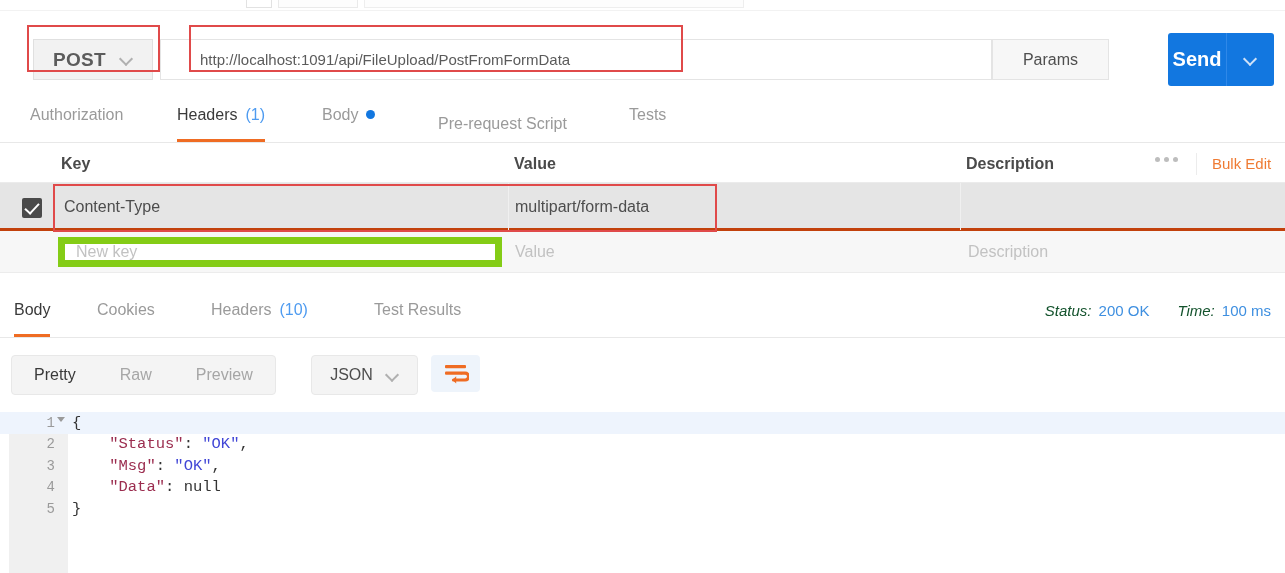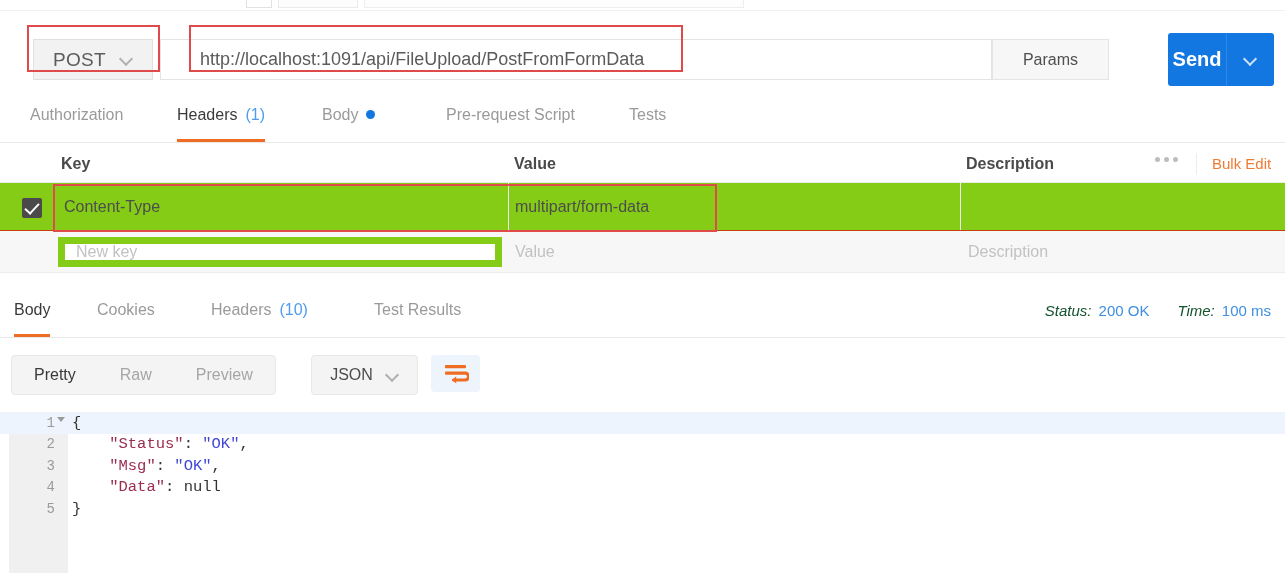--- a/index.html
+++ b/index.html
@@ -40,20 +40,21 @@
     background: #ffffff;
   }
   .method-box {
     position: absolute; left: 33px; top: 28px;
     width: 120px; height: 41px;
     background: #f2f2f2;
     border: 1px solid #e0e0e0;
     display: flex; align-items: center; justify-content: center;
     gap: 14px;
     cursor: pointer;
+    font-weight: bold;
   }
   .method-label {
     font-size: 19px; color: #5c5c5c; letter-spacing: .3px;
   }
   .chev {
     width: 13px; height: 13px; position: relative; flex: 0 0 auto;
   }
   .chev::before {
     content: ""; position: absolute; left: 1px; top: 1px;
     width: 8px; height: 8px;
@@ -69,21 +70,21 @@
   .annot-url    { left: 189px; top: 25px; width: 494px; height: 47px; }
 
   .url-input-wrap {
     position: absolute; left: 160px; top: 28px; width: 832px; height: 41px;
     background: #ffffff;
     border: 1px solid #e4e4e4;
     display: flex; align-items: center;
   }
   .url-text {
     padding-left: 39px;
-    font-size: 18px; color: #5b5b5b;
+    font-size: 15px; color: #5b5b5b;
     white-space: nowrap;
   }
   .params-btn {
     position: absolute; left: 992px; top: 28px; width: 117px; height: 41px;
     background: #f7f7f7; border: 1px solid #e4e4e4;
     display: flex; align-items: center; justify-content: center;
     font-size: 16px; color: #4f4f4f; cursor: pointer;
   }
   .send-group {
     position: absolute; left: 1124px; top: 22px;
@@ -154,22 +155,22 @@
   .bulk-edit {
     position: absolute; left: 1212px; top: 12px;
     font-size: 15px; color: #ef7b33; cursor: pointer; white-space: nowrap;
   }
   .hdr-sep {
     position: absolute; left: 1196px; top: 10px; width: 1px; height: 22px;
     background: #ececec;
   }
 
   .hdr-row {
-    position: relative; height: 48px; background: #84cc16;
-    border-bottom: 1px solid #c2410c;
+    position: relative; height: 48px; background: #e5e5e5;
+    border-bottom: 3px solid #c2410c;
     text-align: right;
   }
   .chk {
     position: absolute; left: 22px; top: 15px;
     width: 20px; height: 20px; background: #4a4a4a; border-radius: 2px;
     cursor: pointer;
   }
   .chk::after {
     content: ""; position: absolute; left: 6px; top: 2px;
     width: 6px; height: 12px;
@@ -337,21 +338,21 @@
     </div>
     <div class="rtab active" style="margin-left: 0px; position: absolute; left: 177px; top: 0px;">
       <span>Headers</span>
       <span class="count">(1)</span>
       <div class="uline"></div>
     </div>
     <div class="rtab" style="margin-left: 0px; position: absolute; left: 322px; top: 0px;">
       <span>Body</span>
       <span class="blue-dot"></span>
     </div>
-    <div class="rtab" style="margin-left: 16px; position: absolute; left: 430px; top: 0px;">
+    <div class="rtab" style="margin-left: 8px; position: absolute; left: 430px; top: 9px;">
       <span>Pre-request Script</span>
     </div>
     <div class="rtab" style="margin-left: 0px; position: absolute; left: 629px; top: 0px;">
       <span>Tests</span>
     </div>
   </div>
 
 <div class="hdr-table">
   <div class="hdr-head">
     <div class="col col-key">Key</div>

